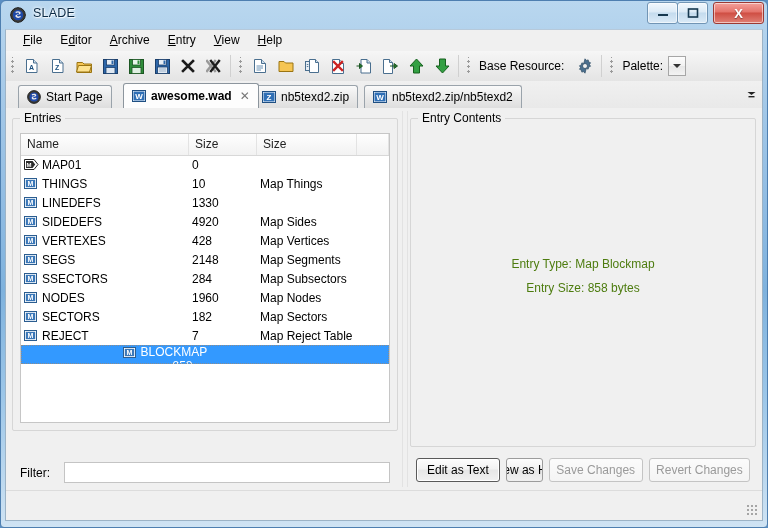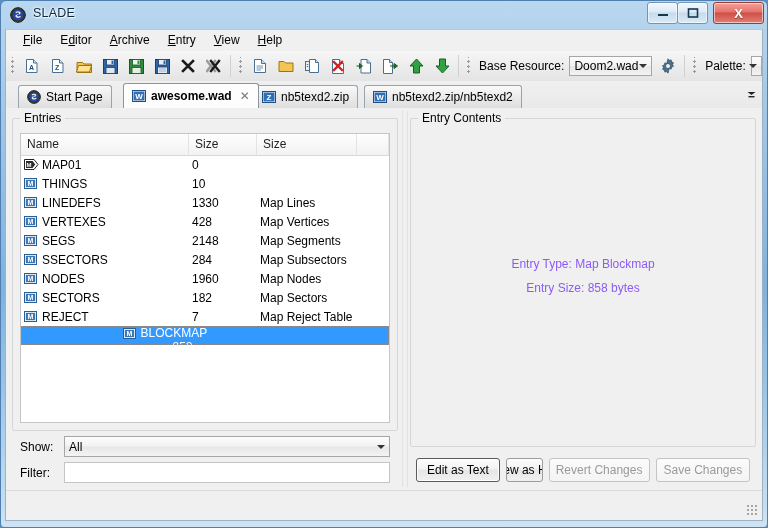--- a/index.html
+++ b/index.html
@@ -237,21 +237,21 @@
   }
 
   
   #contents-box { left: 0; top: 0; right: 0; bottom: 40px; }
   #contents-inner {
     position: absolute; left: 1px; top: 1px; right: 1px; bottom: 1px;
     display: flex; flex-direction: column;
     align-items: center; justify-content: center;
     padding-bottom: 6px;
   }
-  .ec-line { font-size: 12px; color: #8b5cf6; margin: 5px 0; }
+  .ec-line { font-size: 12px; color: #4d7c0f; margin: 5px 0; }
 
   #button-row {
     position: absolute; left: 0; right: 0; bottom: 4px; height: 26px;
     display: flex; align-items: center;
     padding-left: 6px;
   }
   .btn {
     height: 24px; box-sizing: border-box;
     border: 1px solid #9c9c9c; border-radius: 3px;
     background: linear-gradient(to bottom, #fdfdfd 0%, #f2f2f2 45%, #e6e6e6 52%, #f0f0f0 100%);
@@ -451,26 +451,20 @@
       <div class="tb-btn">
         <svg width="15" height="16" viewBox="0 0 15 16">
           <path d="M7.5 15 L14 8 L10.5 8 L10.5 1 L4.5 1 L4.5 8 L1 8z" fill="#33a043" stroke="#17611f" stroke-width="1" stroke-linejoin="round"></path>
         </svg>
       </div>
 
       <div class="tb-sep"></div>
       <div class="tb-grip"></div>
 
       <span class="tb-label">Base Resource:</span>
-      <div class="combo" style="width:141px;">
-        <span>Doom2.wad</span>
-        <span class="combo-arrow">
-            <i class="arrow-dn"></i>
-          </span>
-      </div>
       <div class="tb-btn" style="margin-left:4px;">
         <svg width="16" height="16" viewBox="0 0 16 16">
           <path d="M8 0.8l1.2 1.6 2-.5.4 2 1.9.8-1 1.8 1 1.8-1.9.8-.4 2-2-.5L8 15.2 6.8 13.6l-2 .5-.4-2-1.9-.8 1-1.8-1-1.8 1.9-.8.4-2 2 .5z" fill="#4a6f8f" stroke="#2c4a63" stroke-width="0.7" stroke-linejoin="round"></path>
           <circle cx="8" cy="8" r="2.5" fill="#f0f0f0" stroke="#2c4a63" stroke-width="0.8"></circle>
         </svg>
       </div>
 
       <div class="tb-sep"></div>
       <div class="tb-grip"></div>
 
@@ -571,34 +565,48 @@
                     <span class="row-ico">
                       <svg width="13" height="11" viewBox="0 0 13 11">
                         <rect x="0.5" y="0.5" width="12" height="10" fill="#ffffff" stroke="#2b5d90"></rect>
                         <rect x="1.8" y="1.8" width="9.4" height="7.4" fill="#3a77b8"></rect>
                         <text x="6.5" y="8" text-anchor="middle" font-family="Liberation Sans, sans-serif" font-size="7" font-weight="bold" fill="#ffffff">M</text>
                       </svg>
                     </span>
                     <span class="row-name-text">THINGS</span>
                   </div>
                   <div class="c-size">10</div>
+                  <div class="c-type">Map Things</div>
                 </div>
                 <div class="row">
                   <div class="c-name">
                     <span class="row-ico">
                       <svg width="13" height="11" viewBox="0 0 13 11">
                         <rect x="0.5" y="0.5" width="12" height="10" fill="#ffffff" stroke="#2b5d90"></rect>
                         <rect x="1.8" y="1.8" width="9.4" height="7.4" fill="#3a77b8"></rect>
                         <text x="6.5" y="8" text-anchor="middle" font-family="Liberation Sans, sans-serif" font-size="7" font-weight="bold" fill="#ffffff">M</text>
                       </svg>
                     </span>
                     <span class="row-name-text">LINEDEFS</span>
                   </div>
                   <div class="c-size">1330</div>
-                  <div class="c-type">Map Lines</div>
+                </div>
+                <div class="row">
+                  <div class="c-name">
+                    <span class="row-ico">
+                      <svg width="13" height="11" viewBox="0 0 13 11">
+                        <rect x="0.5" y="0.5" width="12" height="10" fill="#ffffff" stroke="#2b5d90"></rect>
+                        <rect x="1.8" y="1.8" width="9.4" height="7.4" fill="#3a77b8"></rect>
+                        <text x="6.5" y="8" text-anchor="middle" font-family="Liberation Sans, sans-serif" font-size="7" font-weight="bold" fill="#ffffff">M</text>
+                      </svg>
+                    </span>
+                    <span class="row-name-text">SIDEDEFS</span>
+                  </div>
+                  <div class="c-size">4920</div>
+                  <div class="c-type">Map Sides</div>
                 </div>
                 <div class="row">
                   <div class="c-name">
                     <span class="row-ico">
                       <svg width="13" height="11" viewBox="0 0 13 11">
                         <rect x="0.5" y="0.5" width="12" height="10" fill="#ffffff" stroke="#2b5d90"></rect>
                         <rect x="1.8" y="1.8" width="9.4" height="7.4" fill="#3a77b8"></rect>
                         <text x="6.5" y="8" text-anchor="middle" font-family="Liberation Sans, sans-serif" font-size="7" font-weight="bold" fill="#ffffff">M</text>
                       </svg>
                     </span>
@@ -688,29 +696,20 @@
                     </span>
                     <span class="row-name-text">BLOCKMAP</span>
                   </div>
                   <div class="c-size">858</div>
                   <div class="c-type">Map Blockmap</div>
                 </div>
               </div>
           </div>
         </div>
 
-        <div id="show-row">
-          <span class="fld-label">Show:</span>
-          <div class="combo" style="flex:1;height:21px;">
-            <span>All</span>
-            <span class="combo-arrow">
-                <i class="arrow-dn"></i>
-              </span>
-          </div>
-        </div>
 
         <div id="filter-row">
           <span class="fld-label">Filter:</span>
           <input class="textinput" type="text" value="" placeholder="" style="">
         </div>
       </div>
 
       <div id="splitter"></div>
 
       <div id="panel-right">
@@ -723,25 +722,25 @@
           </div>
         </div>
 
         <div id="button-row">
           <div class="btn default" style="width:86px;">
             <span>Edit as Text</span>
           </div>
           <div class="btn clipped" style="width:38px;">
             <span>View as Hex</span>
           </div>
+          <div class="btn disabled" style="width:97px;">
+            <span>Save Changes</span>
+          </div>
           <div class="btn disabled" style="width:104px;">
             <span>Revert Changes</span>
-          </div>
-          <div class="btn disabled" style="width:97px;">
-            <span>Save Changes</span>
           </div>
         </div>
       </div>
     </div>
 
     <div id="statusbar">
       <span></span>
       <div id="resize-grip"></div>
     </div>
 

